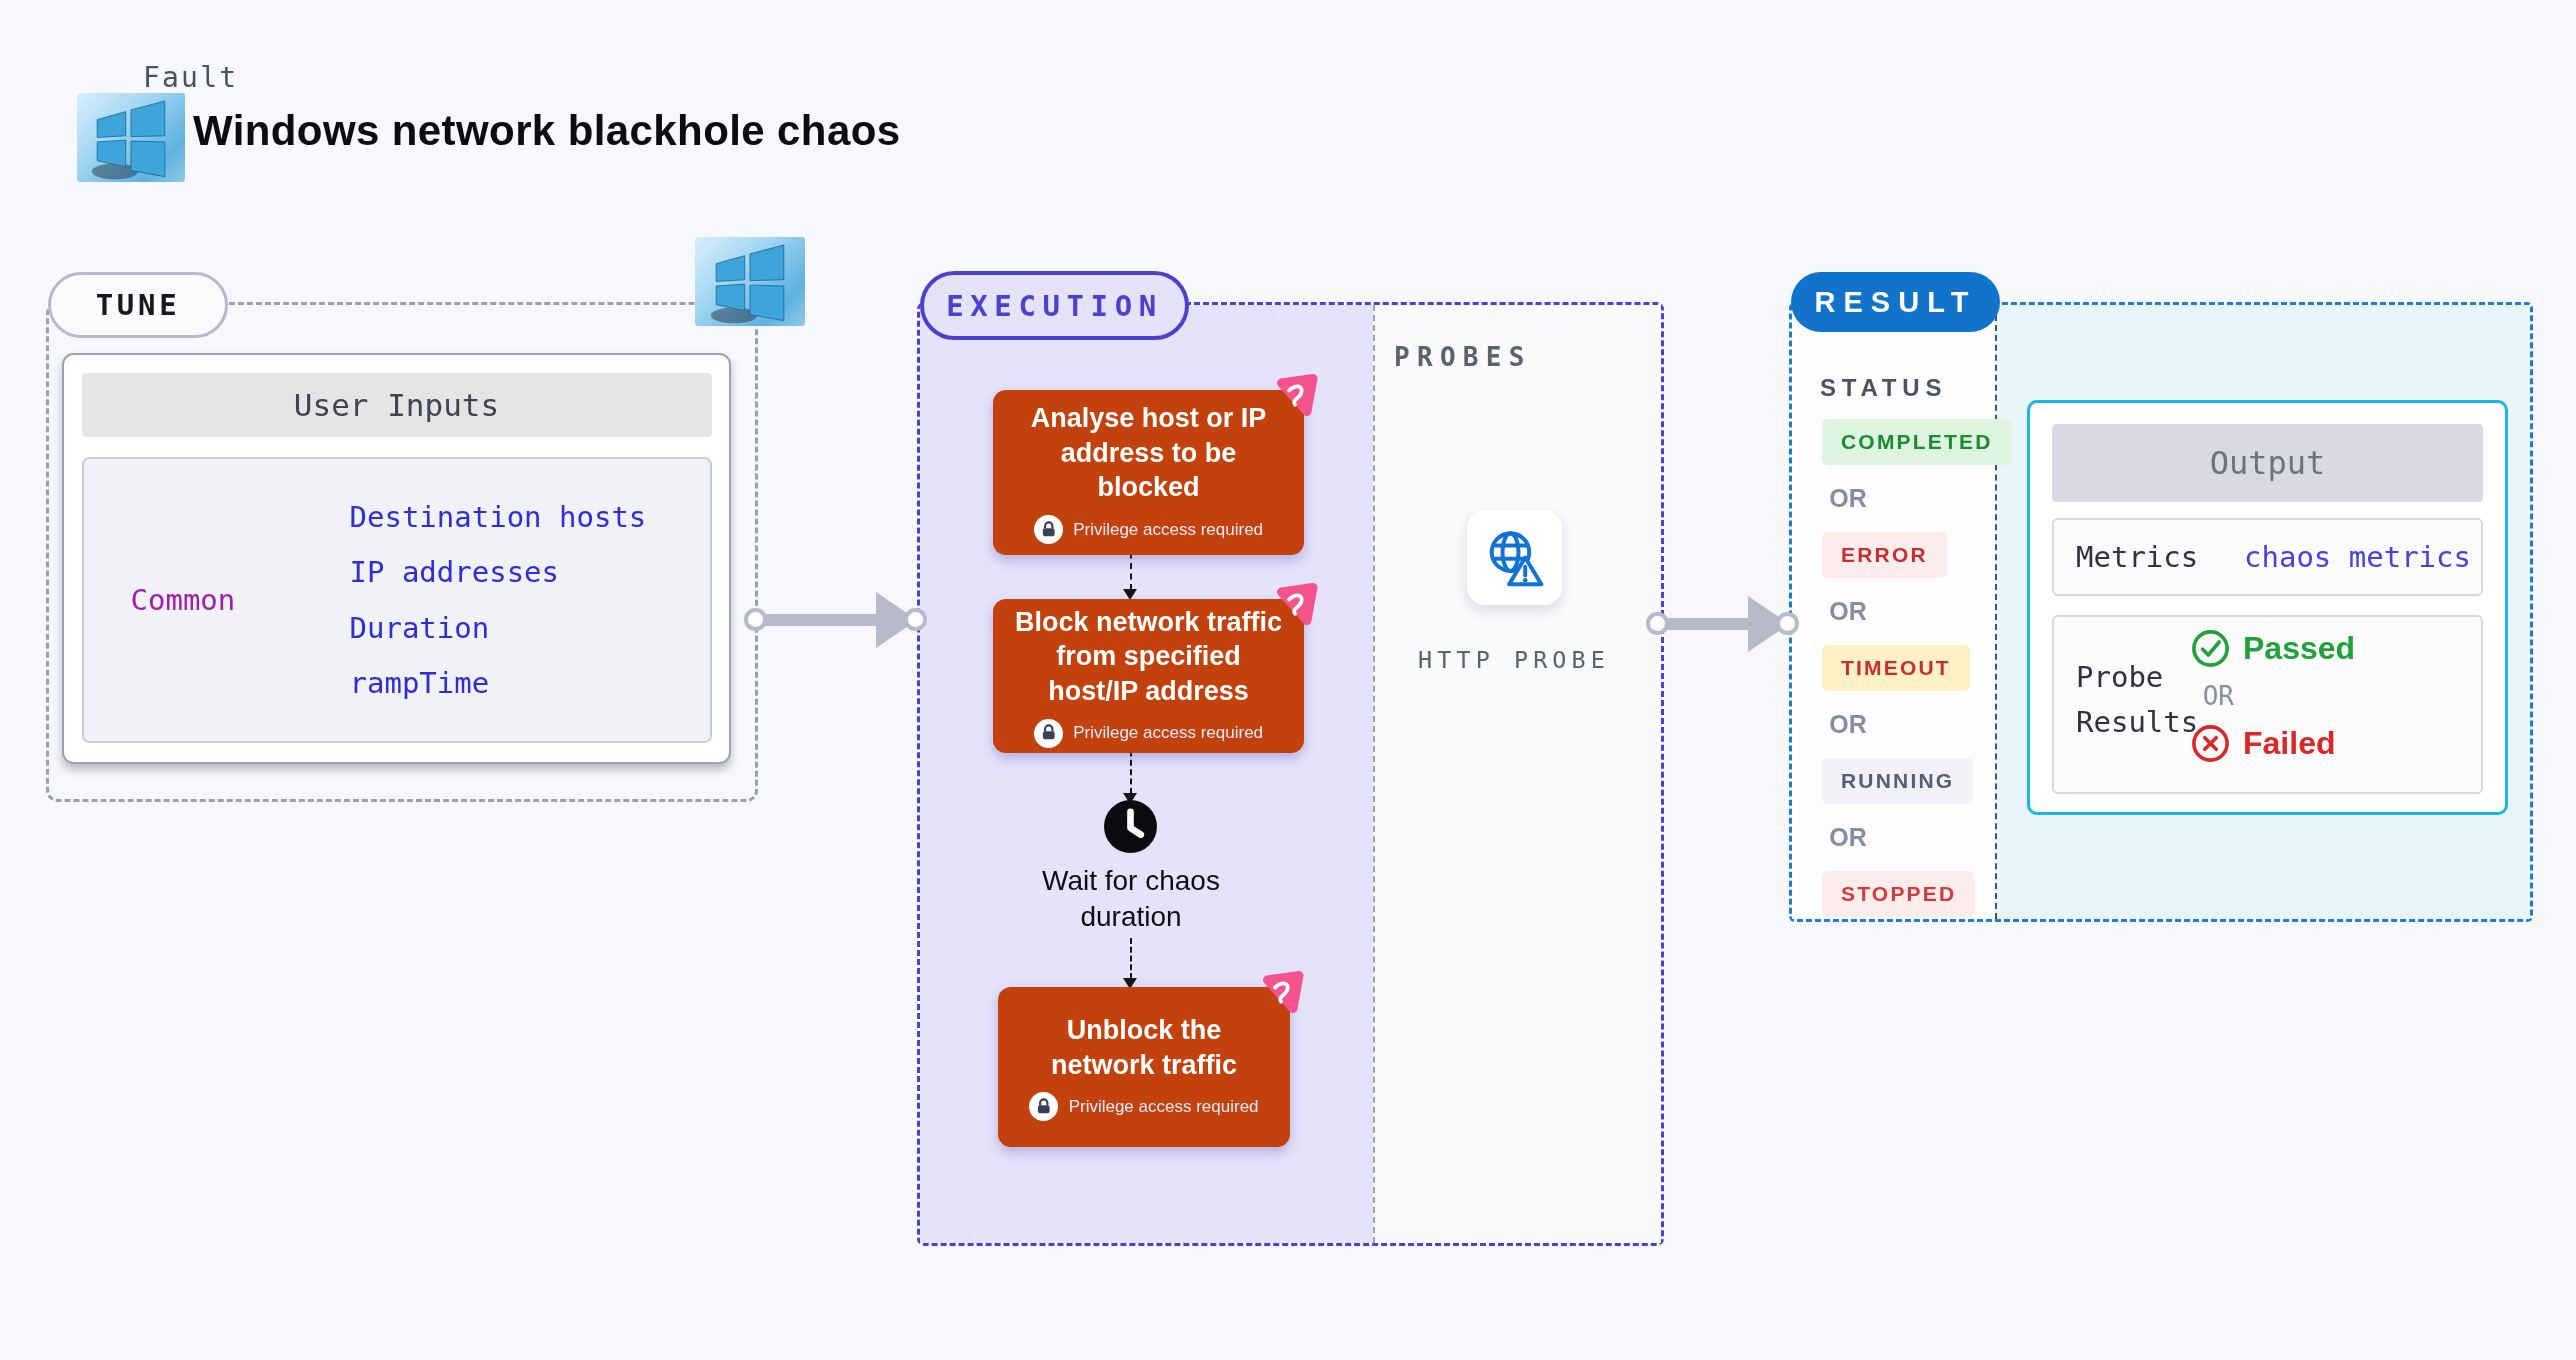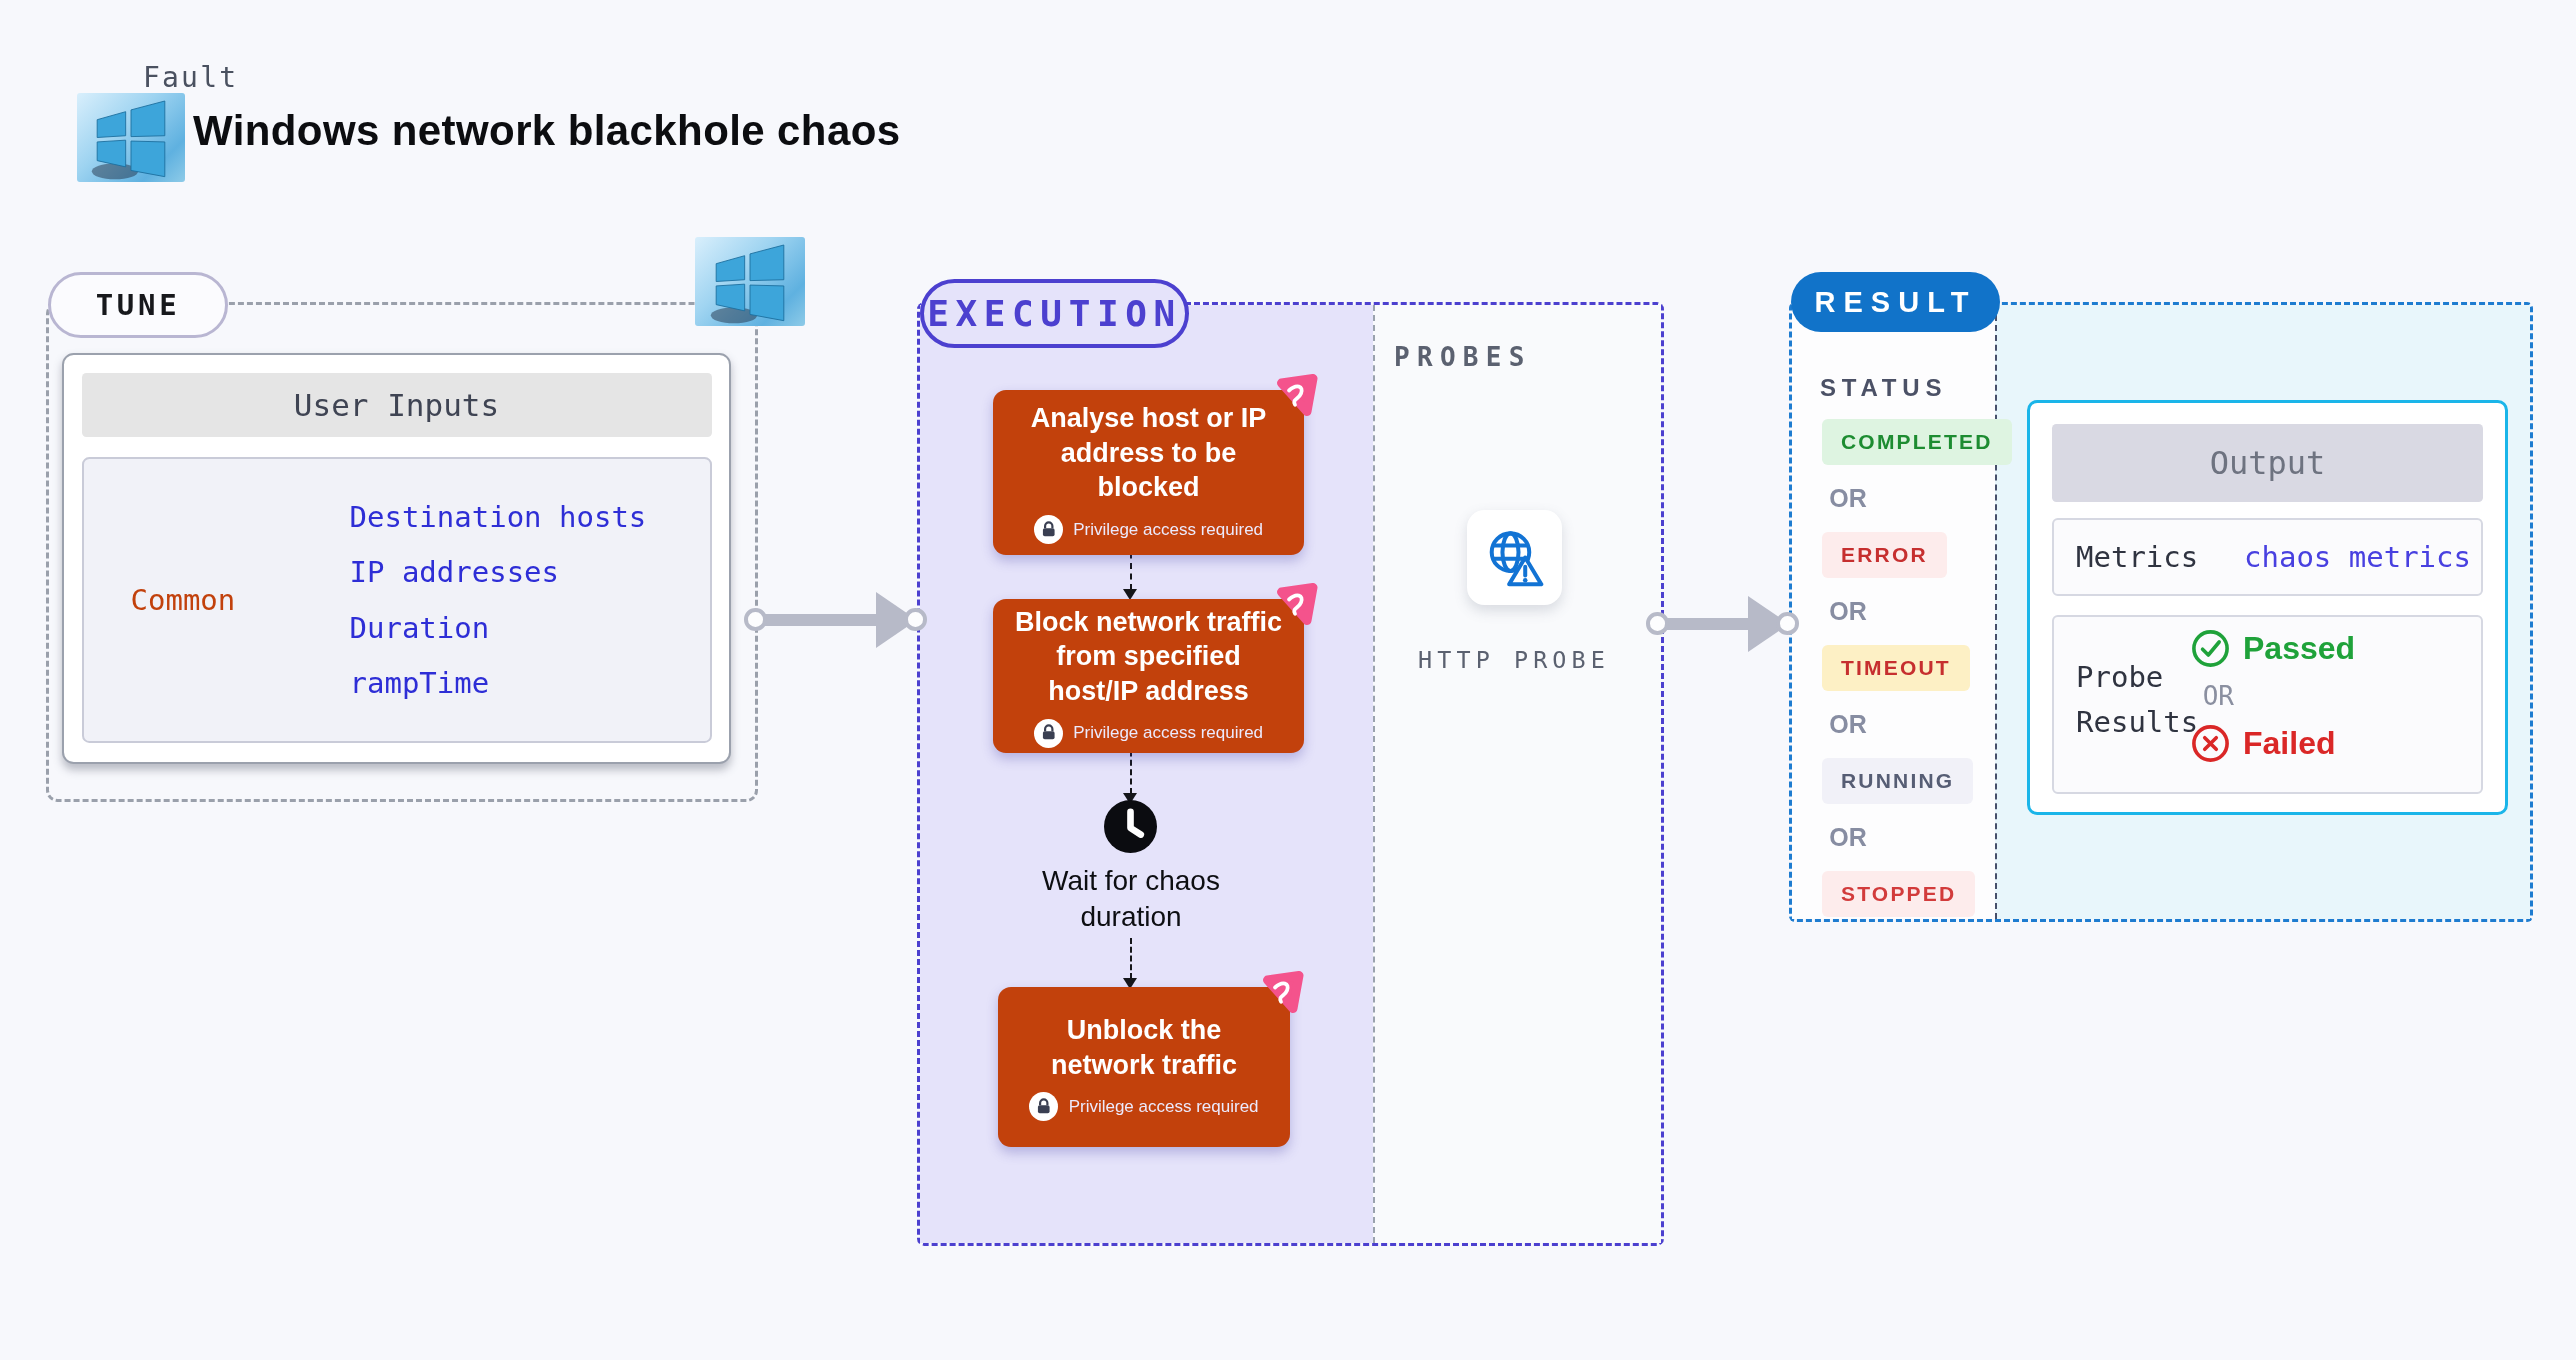--- a/index.html
+++ b/index.html
@@ -23,42 +23,42 @@
   .tune-rect{left:46px;top:302px;width:706px;height:494px;border:3.7px dashed #9aa0ab;border-radius:11.7px;}
   .tune-pill{left:48px;top:272px;width:174px;height:60px;background:#fbfbfe;border:3.7px solid #b9b6d2;
              border-radius:35px;display:flex;align-items:center;justify-content:center;
              font-weight:700;font-size:29px;letter-spacing:3.7px;color:#17181c;z-index:4;}
   .ui-card{left:62px;top:353px;width:665px;height:407px;background:#ffffff;border:2.9px solid #9ba1ad;
            border-radius:11.7px;box-shadow:0 5.8px 8.8px rgba(110,115,130,.45);z-index:2;}
   .ui-head{position:absolute;left:17.5px;top:17.5px;right:17.5px;height:64px;background:#e5e5e5;border-radius:4.4px;
            display:flex;align-items:center;justify-content:center;font-size:31px;color:#3f4453;}
   .ui-body{position:absolute;left:17.5px;top:102px;right:17.5px;bottom:19px;background:#f1f2f8;
            border:2.2px solid #c9cbd8;border-radius:7.3px;display:flex;}
-  .ui-rowlabel{width:219px;display:flex;align-items:center;padding-left:47px;font-size:29px;color:#c2410c;}
+  .ui-rowlabel{width:219px;display:flex;align-items:center;padding-left:47px;font-size:29px;color:#a21caf;}
   .ui-links{flex:1;display:flex;flex-direction:column;justify-content:space-evenly;padding:19px 0;}
   .ui-link{font-size:29px;color:#2e2ed6;cursor:pointer;}
 
   
   .h-arrow{height:61px;z-index:6;}
   .h-arrow .shaft{position:absolute;left:16px;right:48px;top:25px;height:11.7px;background:#b7bac8;}
   .h-arrow .head{position:absolute;right:10.2px;top:2.9px;width:0;height:0;
                  border-top:28px solid transparent;border-bottom:28px solid transparent;border-left:41px solid #b7bac8;}
   .h-arrow .dot{position:absolute;top:19px;width:14.6px;height:14.6px;border-radius:50%;
                 background:#fdfdfe;border:4.4px solid #b7bac8;}
   .h-arrow .dot.l{left:0;} .h-arrow .dot.r{right:0;}
   .arrow1{left:744px;top:589px;width:183px;}
   .arrow2{left:1646px;top:593px;width:153px;}
 
   
   .exec-rect{left:917px;top:302px;width:741px;height:938px;border:3.7px dashed #4c40cf;border-radius:7.3px;}
   .exec-fill{position:absolute;left:0;top:0;bottom:0;width:453px;background:#e5e3fa;}
   .probes-zone{position:absolute;left:453px;right:0;top:0;bottom:0;background:#f9fafc;border-left:2.9px dashed #9aa2ad;}
   .exec-pill{left:920px;top:271px;width:261px;height:61px;background:#e5e3fa;border:4.4px solid #4c40cf;
              border-radius:38px;display:flex;align-items:center;justify-content:center;
-             font-weight:700;font-size:36px;letter-spacing:6.6px;color:#4c40cf;z-index:4;margin-top:8px;}
+             font-weight:700;font-size:29px;letter-spacing:6.6px;color:#4c40cf;z-index:4;}
   .node{background:#c2410c;border-radius:13px;color:#ffffff;z-index:3;
         box-shadow:0 5.8px 11.7px rgba(60,55,160,.28);display:flex;flex-direction:column;
         align-items:center;justify-content:center;padding:10.2px 17.5px;}
   .node .txt{font-weight:700;font-size:27px;line-height:1.28;text-align:center;}
   .priv{display:flex;align-items:center;gap:10.2px;margin-top:10.2px;}
   .priv .lockwrap{width:29px;height:29px;border-radius:50%;background:#ffffff;display:flex;align-items:center;justify-content:center;}
   .priv .note{font-size:17px;color:#eceafd;}
   .node1{left:993px;top:390px;width:276px;height:145px;}
   .node2{left:993px;top:599px;width:276px;height:134px;}
   .node3{left:998px;top:987px;width:257px;height:140px;}

